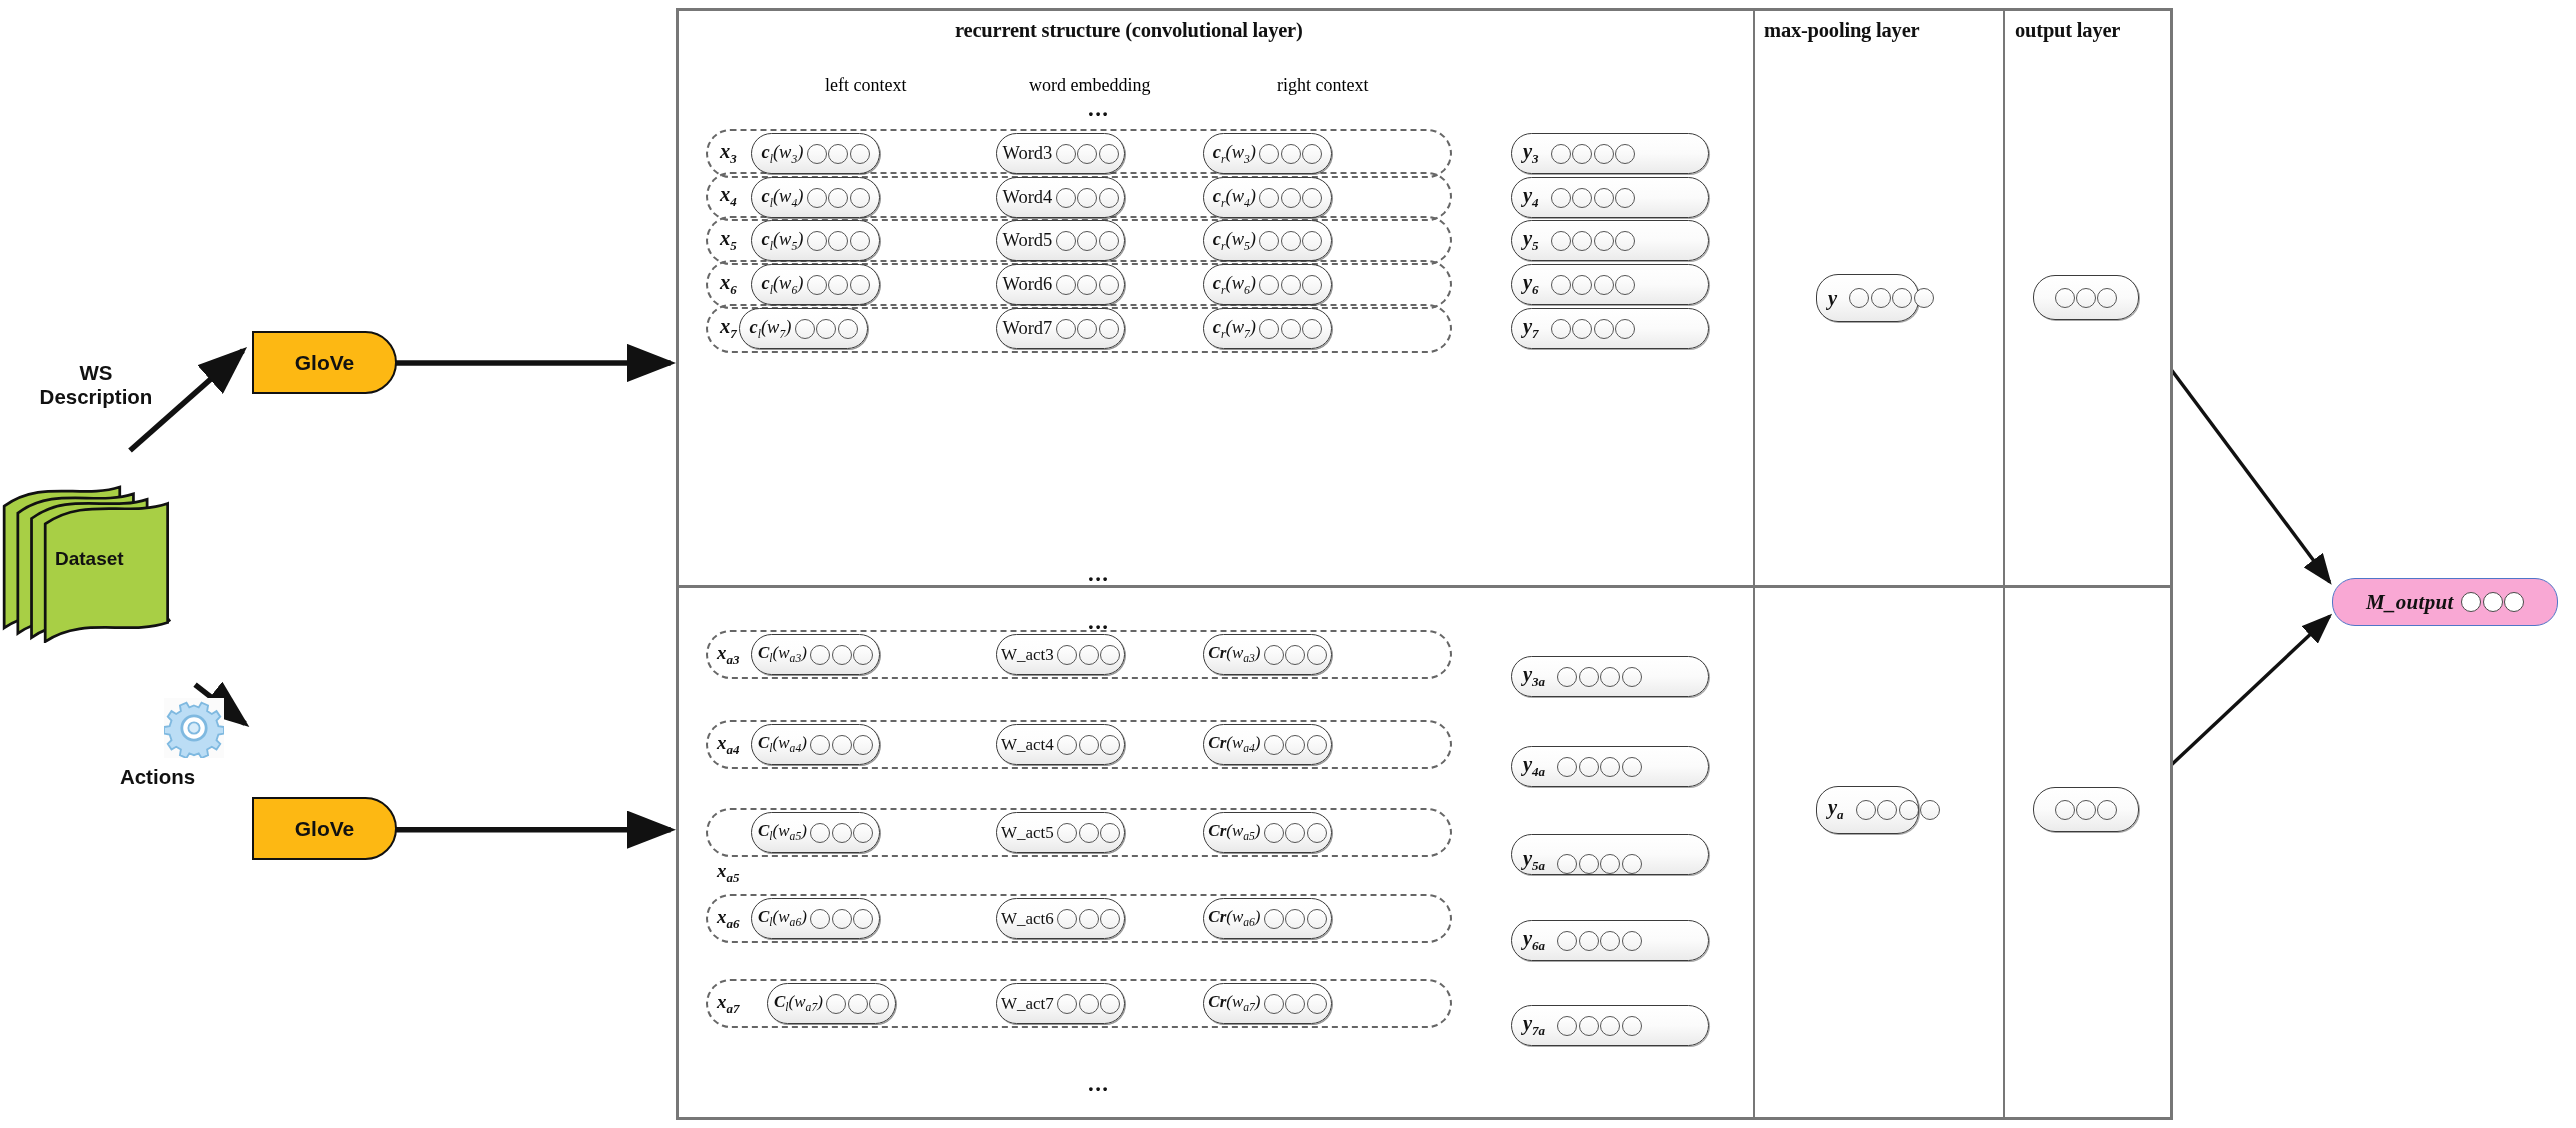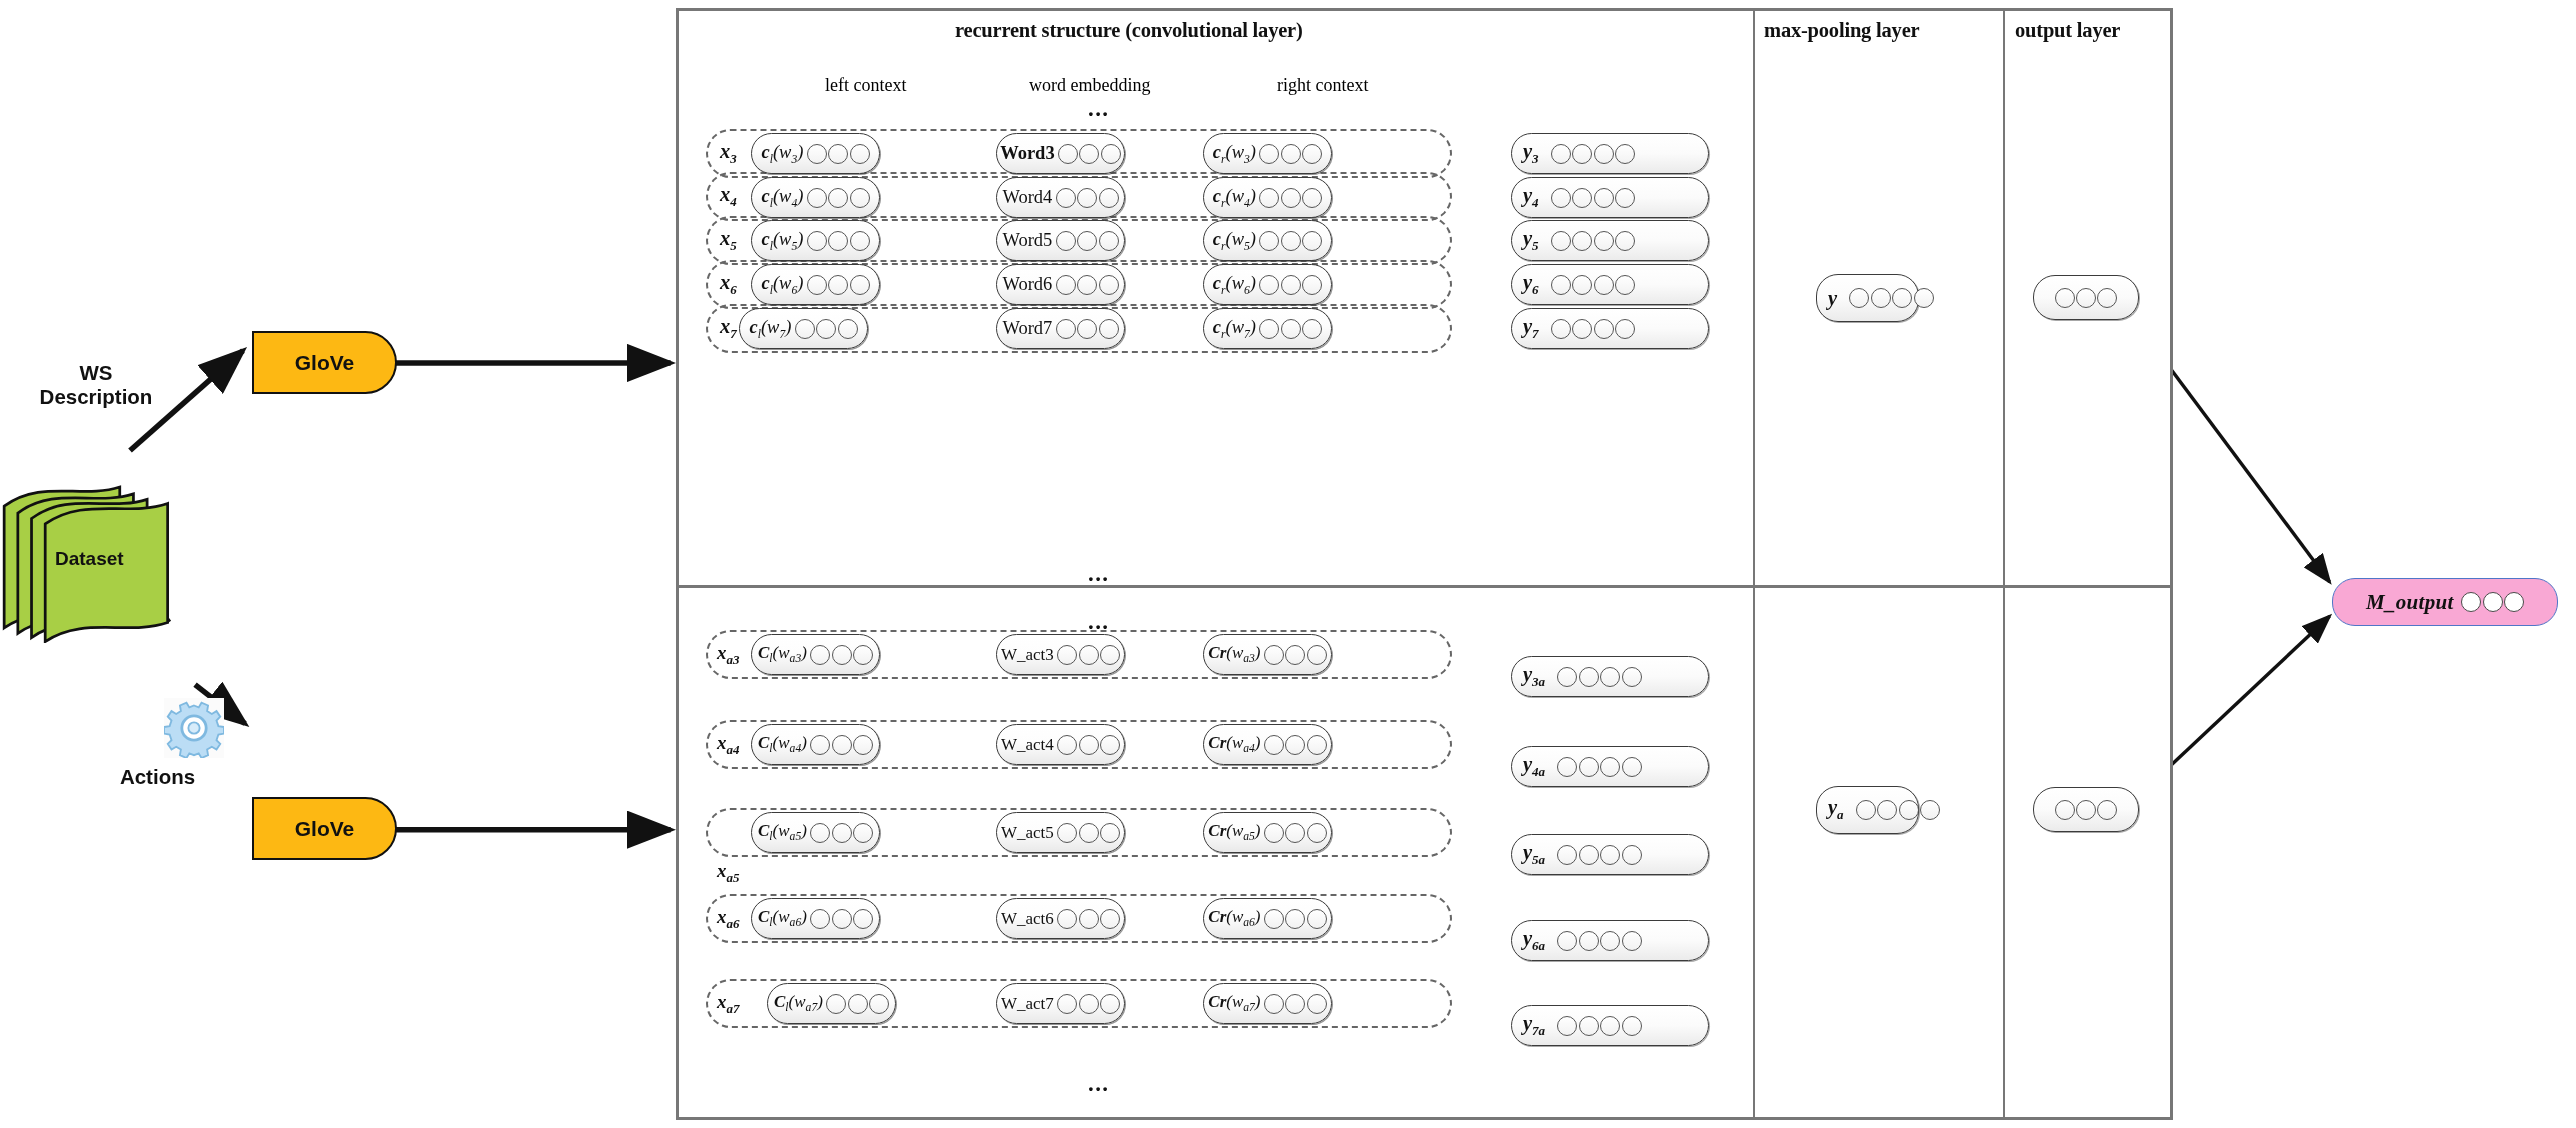--- a/index.html
+++ b/index.html
@@ -291,21 +291,21 @@
 <div id="top-rows">
     <div class="xlabel" style="left:720px;top:140px;">x<sub>3</sub></div>
     <div class="node" style="left:751px;top:133px;width:129px;height:41px;">
       <span class="ntext"><b>c</b><sub>l</sub>(w<sub>3</sub>)</span>
       <span class="dots">
         <span class="dot"></span>
         <span class="dot"></span>
         <span class="dot"></span>
       </span>
     </div>
-    <div class="node" style="left:996px;top:133px;width:129px;height:41px;font-weight:bold;">
+    <div class="node" style="left:996px;top:133px;width:129px;height:41px;">
       <span class="ntext up">Word3</span>
       <span class="dots">
         <span class="dot"></span>
         <span class="dot"></span>
         <span class="dot"></span>
       </span>
     </div>
     <div class="node" style="left:1203px;top:133px;width:129px;height:41px;">
       <span class="ntext"><b>c</b><sub>r</sub>(w<sub>3</sub>)</span>
       <span class="dots">
@@ -547,21 +547,21 @@
       </span>
     </div>
     <div class="node" style="left:1203px;top:812px;width:129px;height:41px;">
       <span class="ntext" style="font-size:17px;"><b>Cr</b>(w<sub>a5</sub>)</span>
       <span class="dots">
         <span class="dot"></span>
         <span class="dot"></span>
         <span class="dot"></span>
       </span>
     </div>
-    <div class="ynode" style="left:1511px;top:834px;width:198px;height:41px;">
+    <div class="ynode" style="left:1511px;top:834px;width:198px;height:41px;align-items:flex-end;">
       <span class="ylab">y<sub>5a</sub></span>
       <span class="dots">
         <span class="dot"></span>
         <span class="dot"></span>
         <span class="dot"></span>
         <span class="dot"></span>
       </span>
     </div>
     <div class="xlabel" style="left:717px;top:906px;font-size:19px;">x<sub>a6</sub></div>
     <div class="node" style="left:751px;top:898px;width:129px;height:41px;">

